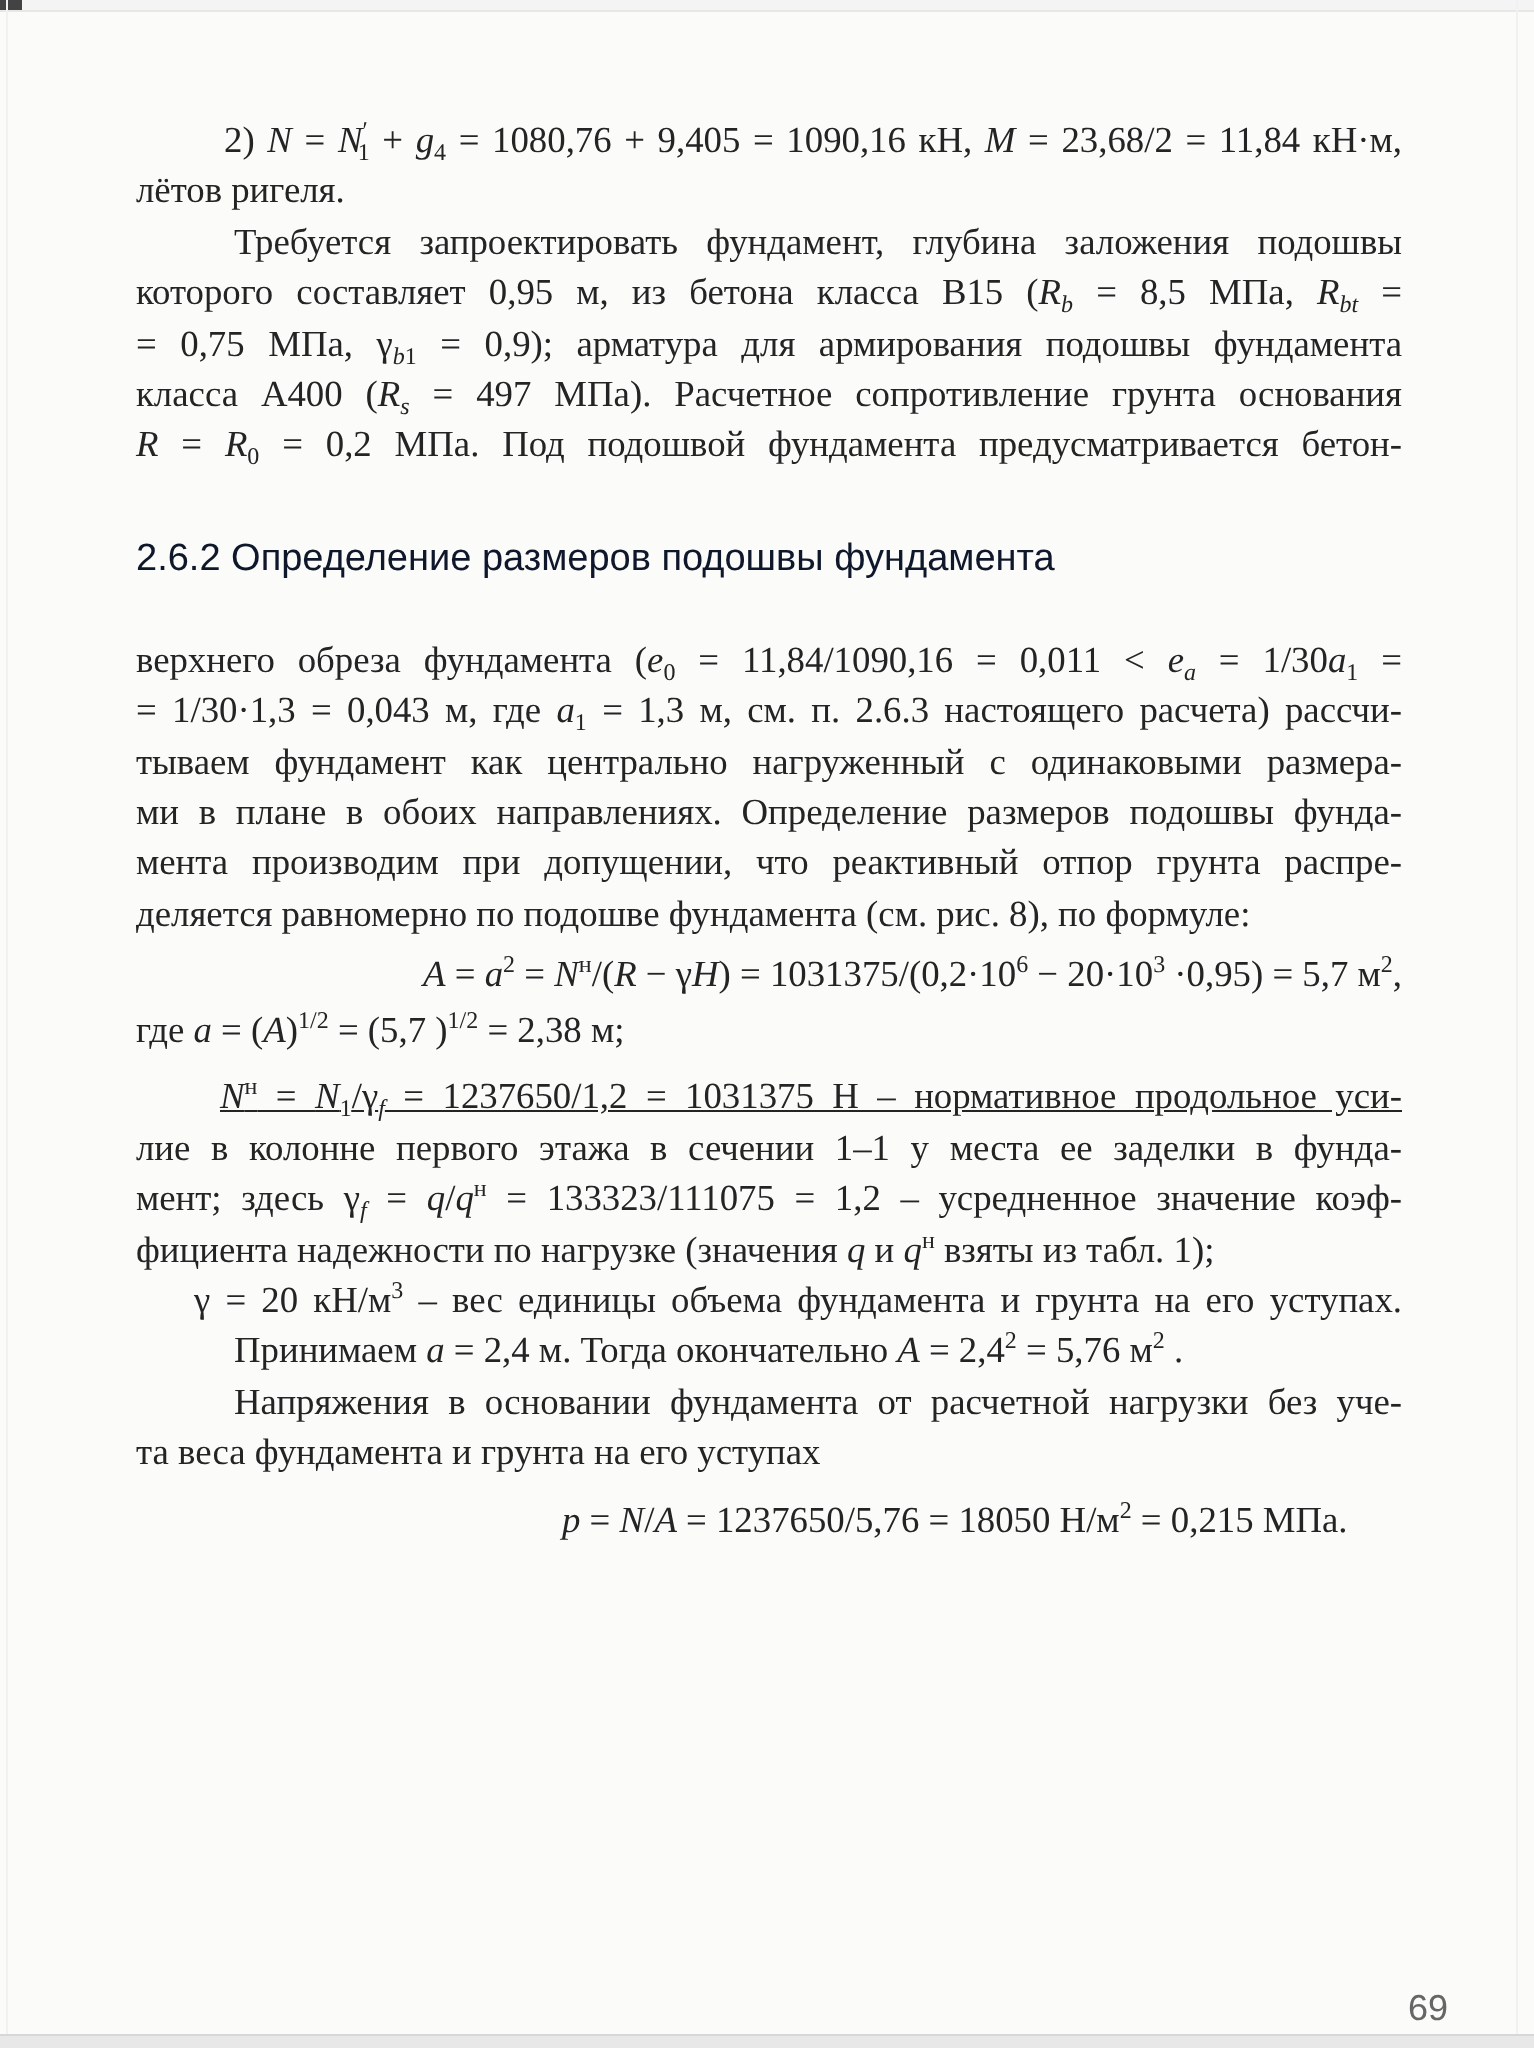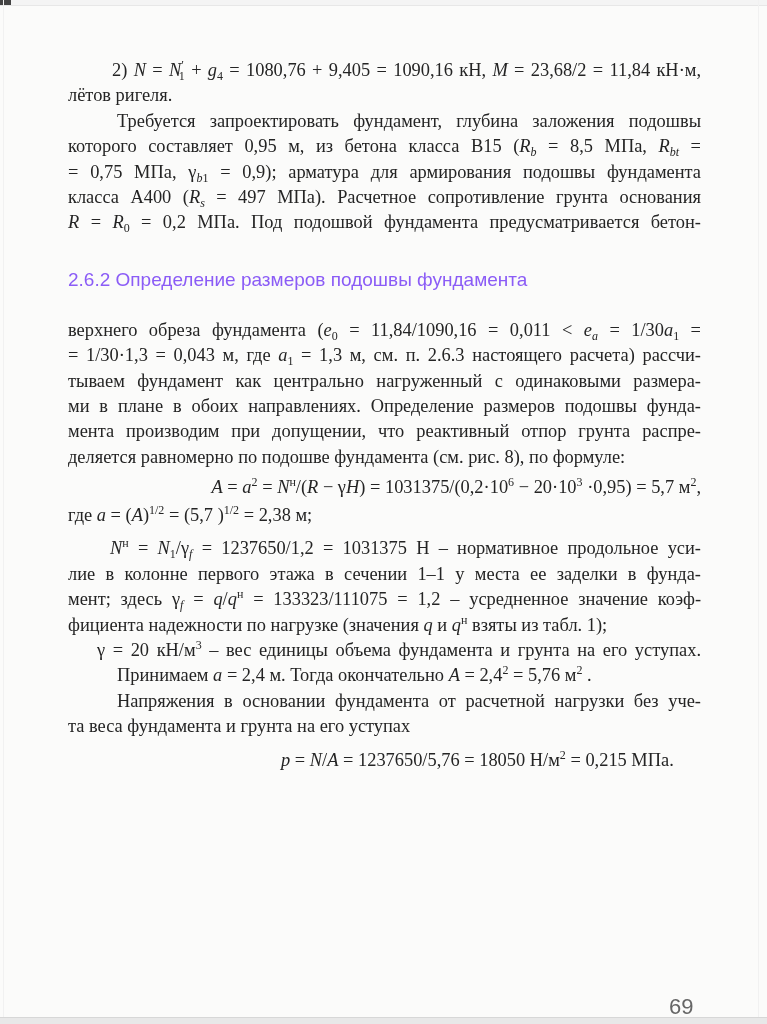--- a/index.html
+++ b/index.html
@@ -15,37 +15,37 @@
   .edge-left   { position:absolute; left:3px; top:0; width:1px; height:1024px; background:#f1f1f1; }
   .edge-right  { position:absolute; left:758px; top:0; width:1px; height:1024px; background:#f1f1f1; }
   .edge-bottom { position:absolute; left:0; top:1017px; width:767px; height:7px; background:#e8e8e8; border-top:1px solid #d7d7d7; }
 
   .textblock { position:absolute; left:68px; top:58px; width:633px; }
 
   .line { height:25.4px; line-height:25.4px; font-size:18.4px; white-space:normal; }
   .just { text-align:justify; text-align-last:justify; }
   .ind-para { text-indent:49px; }
   .ind-num  { text-indent:44px; }
-  .ind-nn   { text-indent:42px; }
+  .ind-nn   { text-indent:42px;text-decoration:underline; }
   .ind-sm   { text-indent:29px; }
   .f1 { text-indent:46px;  height:31px; line-height:31px; margin-top:2px; white-space:nowrap;text-align:right; }
   .f2 { text-indent:213px; height:31px; line-height:31px; margin-top:5px; white-space:nowrap; }
   .gap-top { margin-top:8px; }
   .heading {
-    font-family:"Liberation Sans", sans-serif; font-size:19px; color:#8b5cf6;
+    font-family:"Liberation Sans", sans-serif; font-size:19px; color:#0f172a;
     height:26px; line-height:26px; margin-top:31px; margin-bottom:25px;
   }
   .it { font-style:italic; }
   .sb { font-size:12px; vertical-align:-4px; line-height:0; }
   .sp { font-size:12px; vertical-align:7px;  line-height:0; }
   .tuck { margin-left:-0.42em; }
 
   .pagenum {
-    position:absolute; left:669px; top:994px;
-    font-family:"Liberation Sans", sans-serif; font-size:22px; color:#666666;
+    position:absolute; left:704px; top:994px;
+    font-family:"Liberation Sans", sans-serif; font-size:18px; color:#666666;
   }
 </style>
 </head>
 <body>
 
 <div class="page">
   <div class="edge-top"></div>
   <div class="edge-topline"></div>
   <div class="corner-blob"></div>
   <div class="edge-left"></div>

